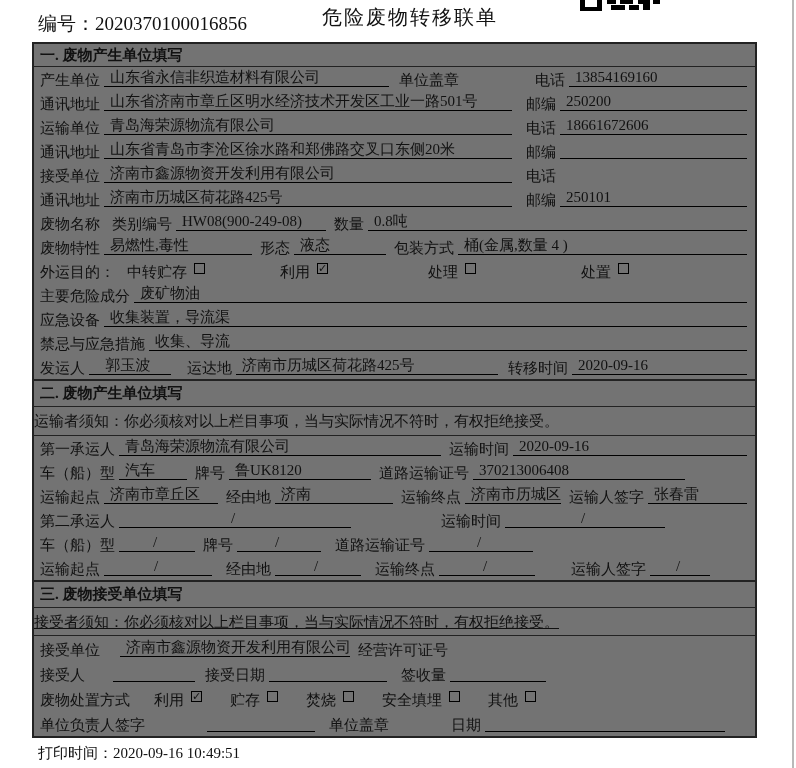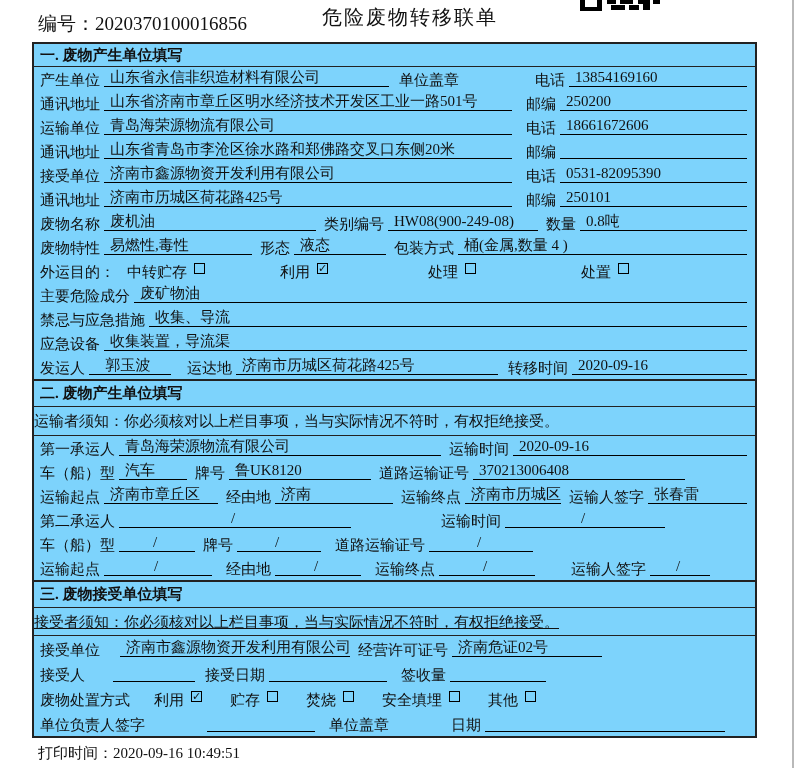--- a/index.html
+++ b/index.html
@@ -8,21 +8,21 @@
 
   .page-edge { position:absolute; top:0; bottom:0; right:2px; width:2px; background:#b9b9b9; }
 
   
   .doc-header { position:relative; height:42px; }
   .doc-no { position:absolute; left:38px; top:11px; font-size:19px; white-space:nowrap; }
   .doc-title { position:absolute; left:322px; top:4px; font-size:20px; font-weight:400; letter-spacing:2px; white-space:nowrap; }
   .qr-frag { position:absolute; left:580px; top:0; }
 
   
-  .form-box { margin-left:32px; width:725px; border:2px solid #222; background:#7dd3fc; }
+  .form-box { margin-left:32px; width:725px; border:2px solid #222; background:#737373; }
   .sec2, .sec3 { border-top:2px solid #222; }
   .sec-h { height:23px; line-height:22px; font-weight:700; font-size:15px; padding-left:6px;
            border-bottom:1.5px solid #222; white-space:nowrap; }
   .sec2 .sec-h, .sec3 .sec-h { height:26px; line-height:25px; }
   .notice { height:29px; line-height:28px; padding-left:0; border-bottom:1.5px solid #222; white-space:nowrap; }
   .sec3 .notice { height:28px;text-decoration:underline; }
 
   .row { display:flex; align-items:flex-end; height:24px; padding:0 8px 0 6px; white-space:nowrap; }
   .sec2 .row { height:24px; }
   .sec3 .row { height:25px; }
@@ -106,33 +106,31 @@
       <span class="lb">通讯地址</span>
       <span class="fill w408">山东省青岛市李沧区徐水路和郑佛路交叉口东侧20米</span>
       <span class="lb ml14">邮编</span>
       <span class="fill fx"></span>
     </div>
 
     <div class="row">
       <span class="lb">接受单位</span>
       <span class="fill w408">济南市鑫源物资开发利用有限公司</span>
       <span class="lb ml14">电话</span>
-      <span class="fill fx">0531-82095390</span>
     </div>
 
     <div class="row">
       <span class="lb">通讯地址</span>
       <span class="fill w408">济南市历城区荷花路425号</span>
       <span class="lb ml14">邮编</span>
       <span class="fill fx">250101</span>
     </div>
 
     <div class="row">
       <span class="lb">废物名称</span>
-      <span class="fill w212">废机油</span>
       <span class="lb ml8">类别编号</span>
       <span class="fill w150">HW08(900-249-08)</span>
       <span class="lb ml8">数量</span>
       <span class="fill fx">0.8吨</span>
     </div>
 
     <div class="row">
       <span class="lb">废物特性</span>
       <span class="fill w148">易燃性,毒性</span>
       <span class="lb ml8">形态</span>
@@ -160,27 +158,27 @@
           <span class="cb"></span>
         </span>
     </div>
 
     <div class="row">
       <span class="lb">主要危险成分</span>
       <span class="fill fx">废矿物油</span>
     </div>
 
     <div class="row">
+      <span class="lb">应急设备</span>
+      <span class="fill fx">收集装置，导流渠</span>
+    </div>
+
+    <div class="row">
       <span class="lb">禁忌与应急措施</span>
       <span class="fill fx">收集、导流</span>
-    </div>
-
-    <div class="row">
-      <span class="lb">应急设备</span>
-      <span class="fill fx">收集装置，导流渠</span>
     </div>
 
     <div class="row">
       <span class="lb">发运人</span>
       <span class="fill w82 ctr">郭玉波</span>
       <span class="lb ml16">运达地</span>
       <span class="fill w262">济南市历城区荷花路425号</span>
       <span class="lb ml10">转移时间</span>
       <span class="fill fx">2020-09-16</span>
     </div>
@@ -248,21 +246,20 @@
 
   <div class="sec3">
     <div class="sec-h">三. 废物接受单位填写</div>
 
     <div class="notice"><span>接受者须知：</span><span>你必须核对以上栏目事项，当与实际情况不符时，有权拒绝接受。</span></div>
 
     <div class="row">
       <span class="lb">接受单位</span>
       <span class="fill w230 ml16">济南市鑫源物资开发利用有限公司</span>
       <span class="lb ml8">经营许可证号</span>
-      <span class="fill w150">济南危证02号</span>
     </div>
 
     <div class="row">
       <span class="lb">接受人</span>
       <span class="fill w82 ml24"></span>
       <span class="lb ml10">接受日期</span>
       <span class="fill w118"></span>
       <span class="lb ml14">签收量</span>
       <span class="fill w96"></span>
     </div>

